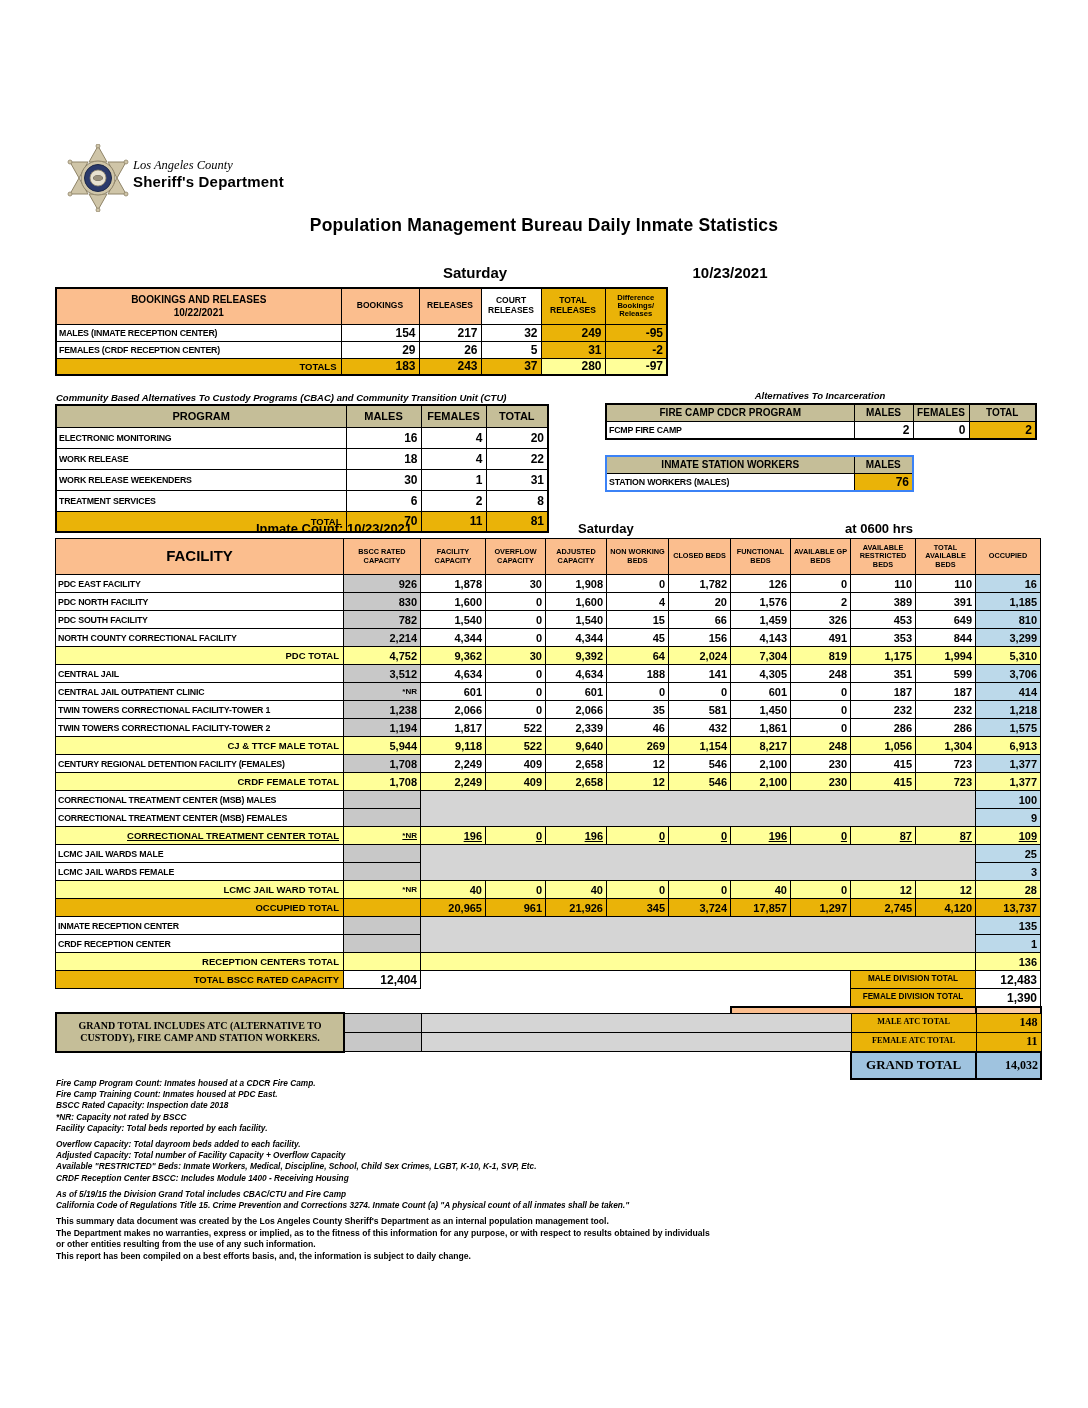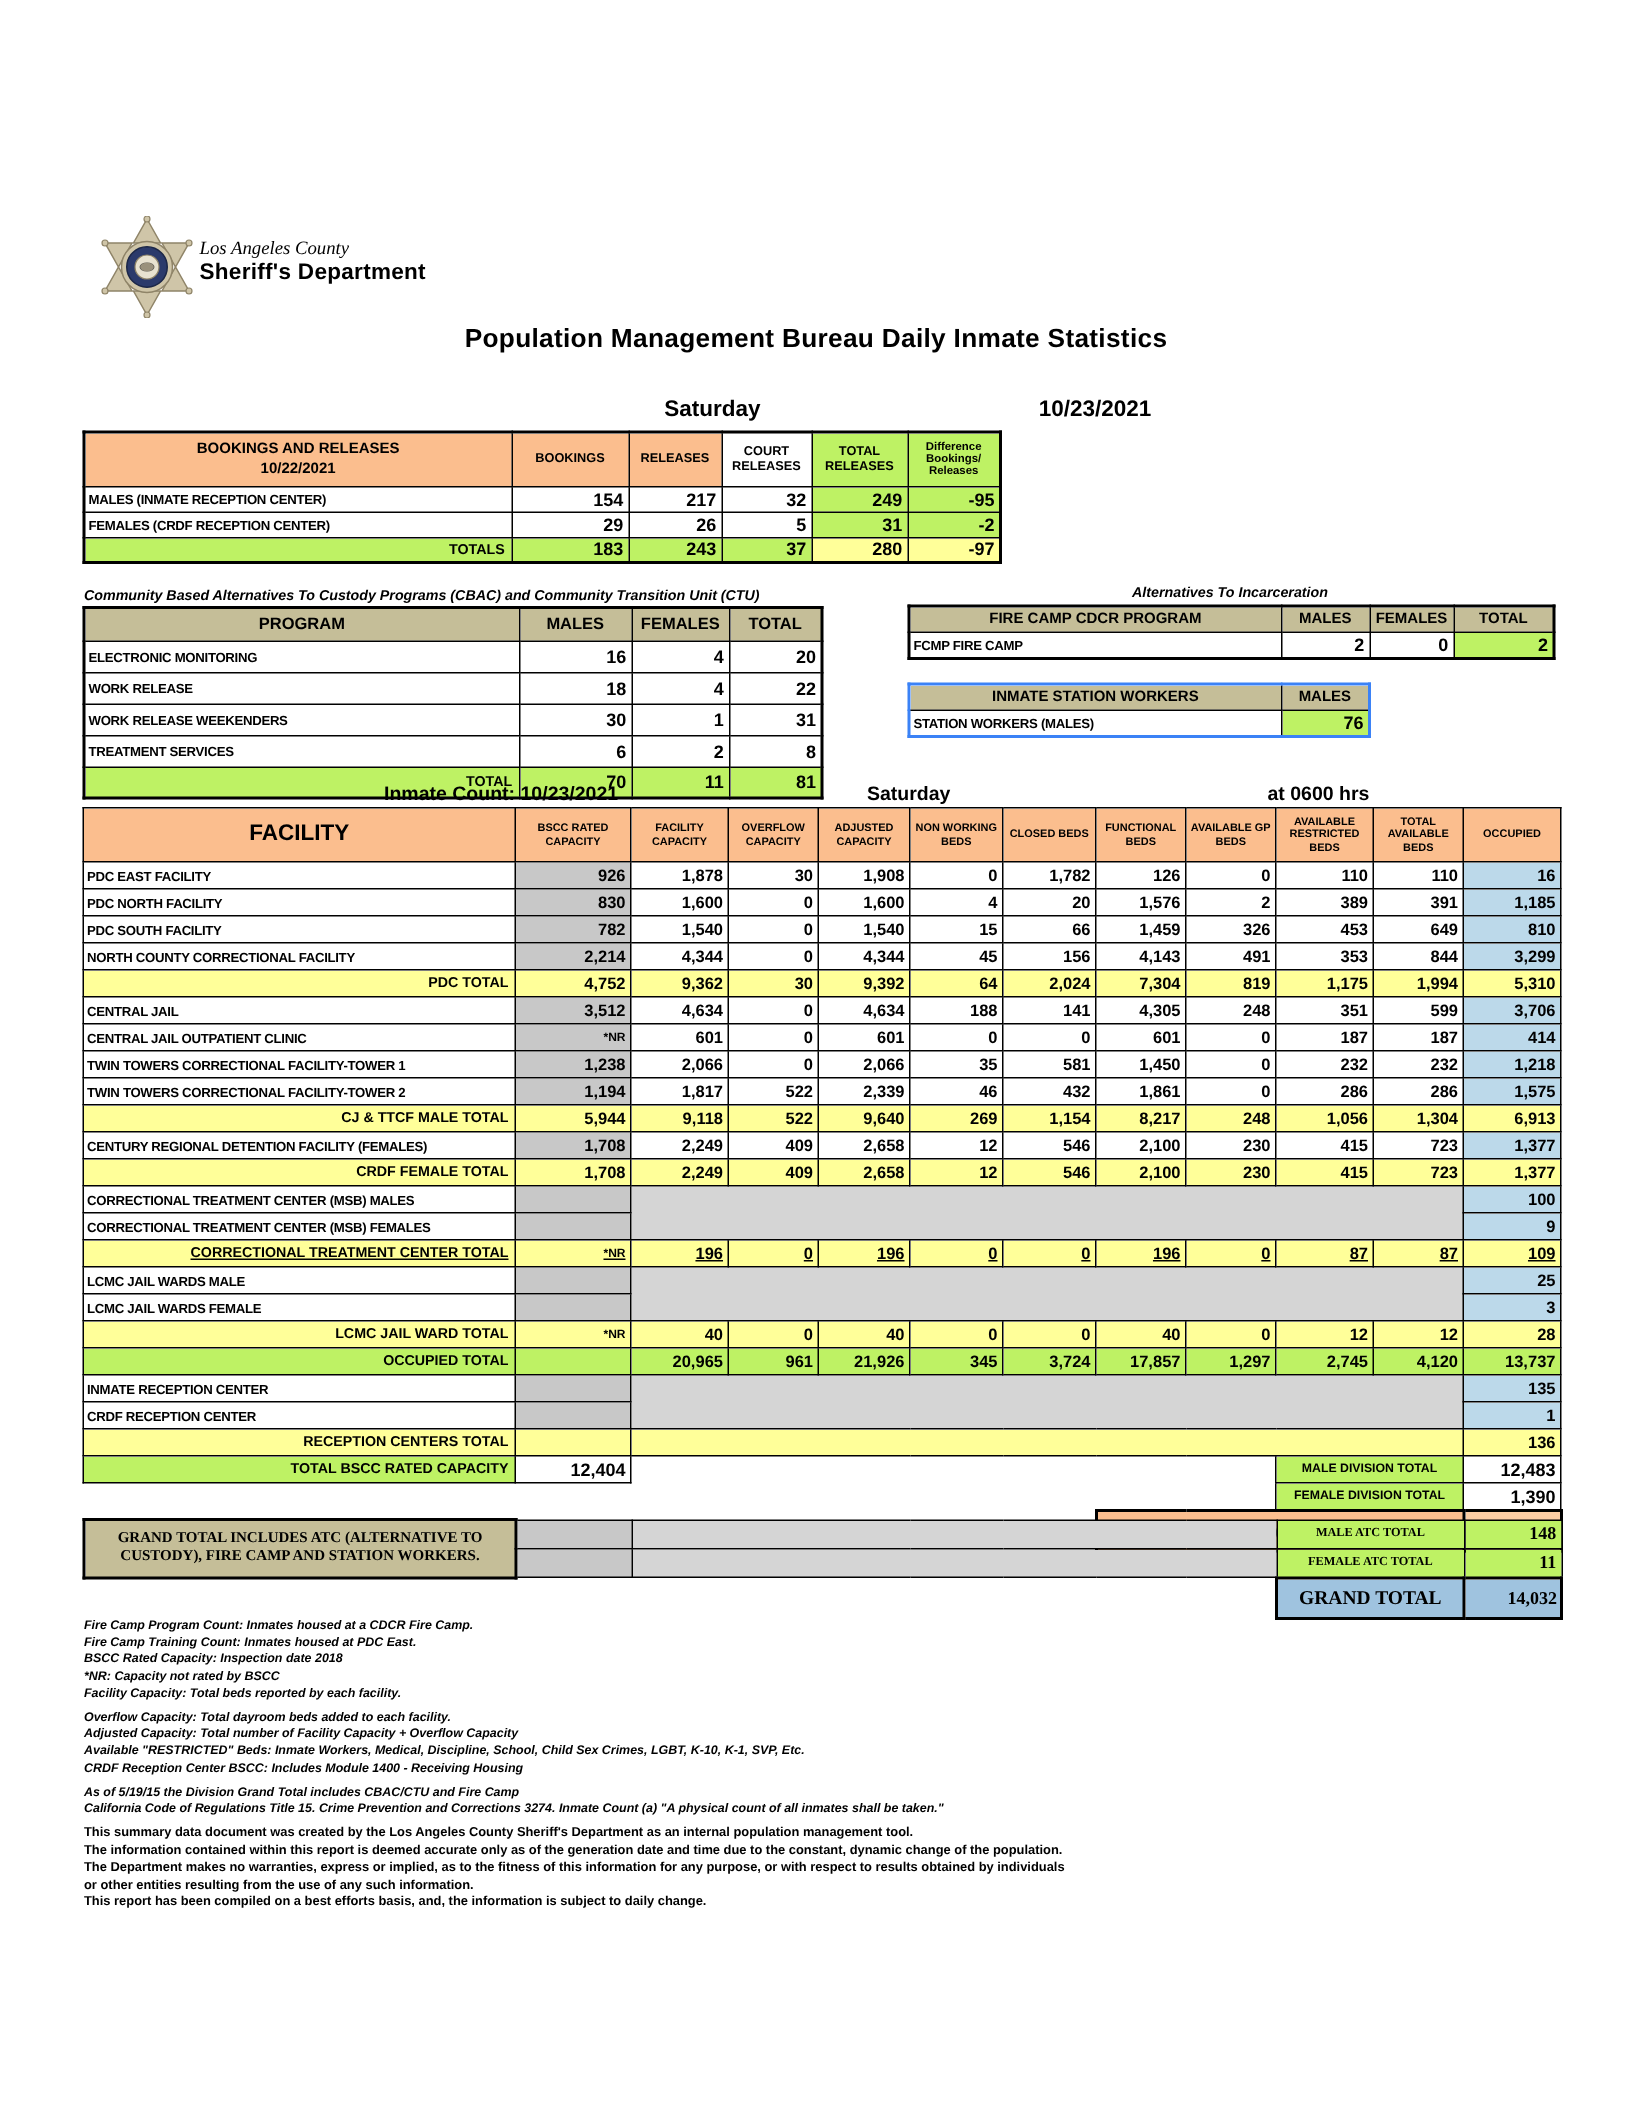--- a/index.html
+++ b/index.html
@@ -4,21 +4,21 @@
 <style>
   html,body{margin:0;padding:0;background:#888;}
   #page{position:relative;width:1088px;height:1408px;background:#ffffff;
         font-family:"Liberation Sans","DejaVu Sans",sans-serif;color:#000;overflow:hidden;}
   
   table{border-collapse:collapse;table-layout:fixed;}
   td{border:1px solid #000;padding:0 2px;overflow:hidden;white-space:nowrap;vertical-align:middle;}
   .noborder{border:none !important;background:transparent !important;}
   .orange{background:#FBBE8E;}
   .tan{background:#C5BE98;}
-  .green{background:#bef264;}
+  .green{background:#eab308;}
   .yellow{background:#FFFF99;}
   .blue{background:#BCD9EA;}
   .gblue{background:#9FC3DF;}
   .gray{background:#C8C8C8;}
   .gray2{background:#D5D5D5;}
   .custval{background:#FBCDA4;}
   .num{font-weight:bold;font-size:11px;text-align:right;padding-right:3px;}
   .num12{font-weight:bold;font-size:12px;text-align:right;padding-right:3px;}
   .nr{font-size:8px;}
   .rlabel{font-weight:bold;font-size:8.8px;letter-spacing:-0.2px;text-align:left;}
@@ -596,19 +596,18 @@
       <div>Facility Capacity: Total beds reported by each facility.</div>
       <div class="gap">Overflow Capacity: Total dayroom beds added to each facility.</div>
       <div>Adjusted Capacity: Total number of Facility Capacity + Overflow Capacity</div>
       <div>Available "RESTRICTED" Beds: Inmate Workers, Medical, Discipline, School, Child Sex Crimes,  LGBT, K-10, K-1, SVP, Etc.</div>
       <div>CRDF Reception Center BSCC: Includes Module 1400 - Receiving Housing</div>
       <div class="gap">As of 5/19/15 the Division Grand Total includes CBAC/CTU and Fire Camp</div>
       <div>California Code of Regulations Title 15. Crime Prevention and Corrections 3274. Inmate Count (a) "A physical count of all inmates shall be taken."</div>
     </div>
   <div id="disclaimer">
       <div>This summary data document was created by the Los Angeles County Sheriff's Department as an internal population management tool.</div>
-      <div>The information contained within this report is deemed accurate only as of the generation date and time due to the constant, dynamic change of the population.</div>
       <div>The Department makes no warranties, express or implied, as to the fitness of this information for any purpose, or with respect to results obtained by individuals</div>
       <div>or other entities resulting from the use of any such information.</div>
       <div>This report has been compiled on a best efforts basis, and, the information is subject to daily change.</div>
     </div>
 
 </div>
 
 </body></html>

